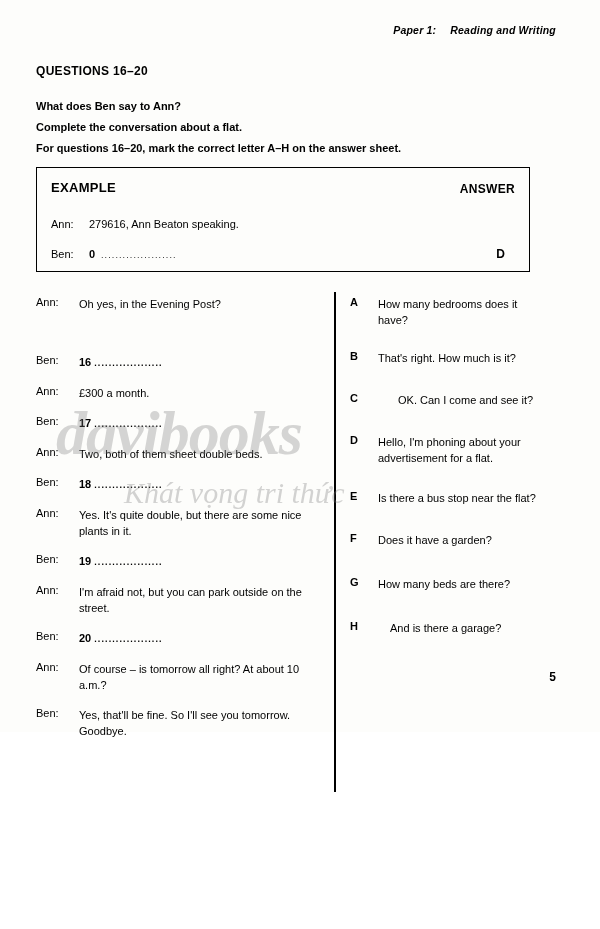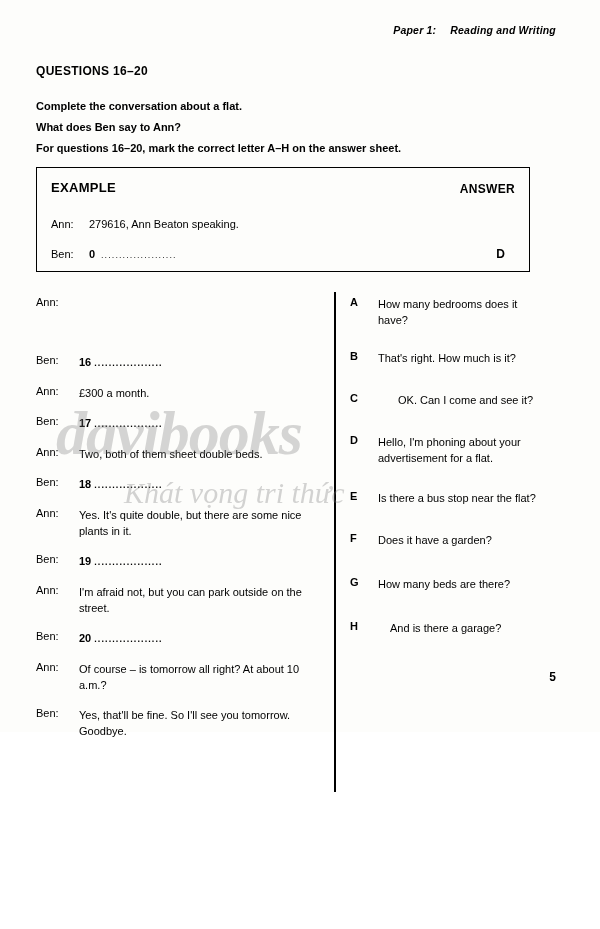--- a/index.html
+++ b/index.html
@@ -221,22 +221,22 @@
 
 <div class="page">
 
   <div class="running-header">
     <span class="rh-paper">Paper 1:</span><span>Reading and Writing</span>
   </div>
 
   <div class="questions-title">QUESTIONS 16–20</div>
 
   <div class="instructions">
+    <div>What does Ben say to Ann?</div>
     <div>Complete the conversation about a flat.</div>
-    <div>What does Ben say to Ann?</div>
     <div>For questions 16–20, mark the correct letter A–H on the answer sheet.</div>
   </div>
 
   <div class="example-box">
     <div class="example-label">EXAMPLE</div>
     <div class="answer-label">ANSWER</div>
 
     <div class="ex-speaker" style="left:14px; top:50px;">Ann:</div>
     <div class="ex-text" style="left:52px; top:50px;">279616, Ann Beaton speaking.</div>
 
@@ -244,20 +244,21 @@
     <div class="ex-num" style="left:52px; top:80px;">0</div>
     <div class="ex-dots" style="left:64px; top:82px;">.....................</div>
     <div class="ex-answer" style="right:24px; top:79px;">D</div>
   </div>
 
   <div class="divider"></div>
 
   <div class="dialogue">
     <div class="d-line">
       <span class="d-speaker">Ann:</span>
+      <span class="d-body" style="display:block;">Oh yes, in the Evening Post?</span>
     </div>
     <div class="d-line">
       <span class="d-speaker">Ben:</span>
       <span class="d-body blank" style="display:block;margin-top:42px;">
         <span class="d-blanknum">16</span><span class="d-dots">...................</span>
       </span>
     </div>
     <div class="d-line">
       <span class="d-speaker">Ann:</span>
       <span class="d-body" style="display:block;margin-top:6px;">£300 a month.</span>

